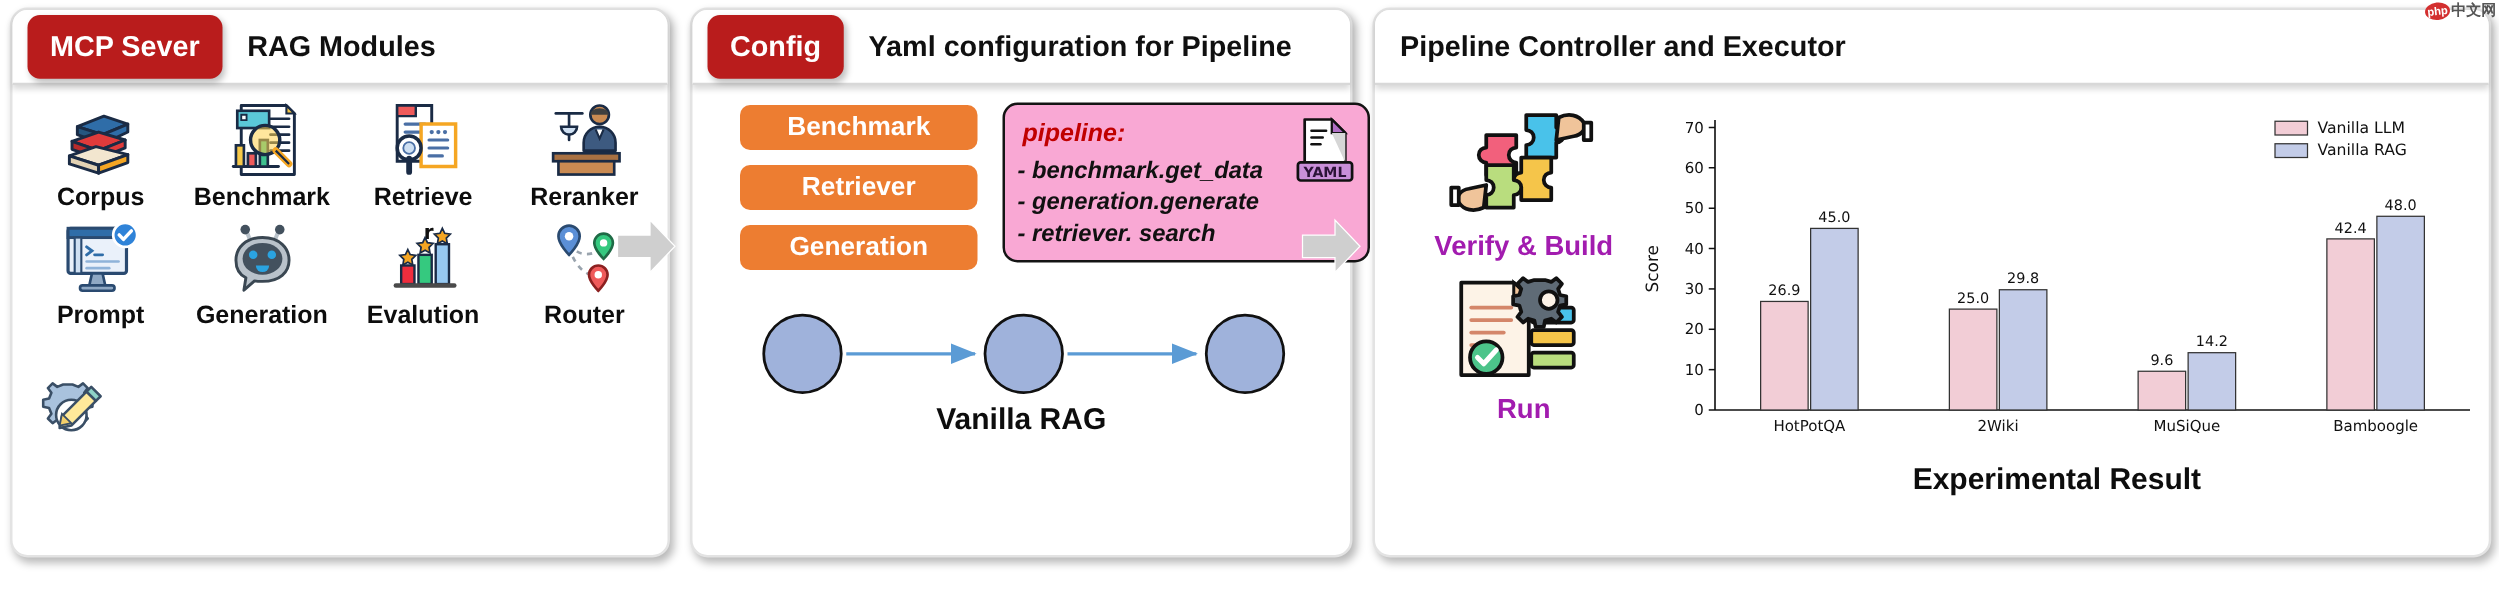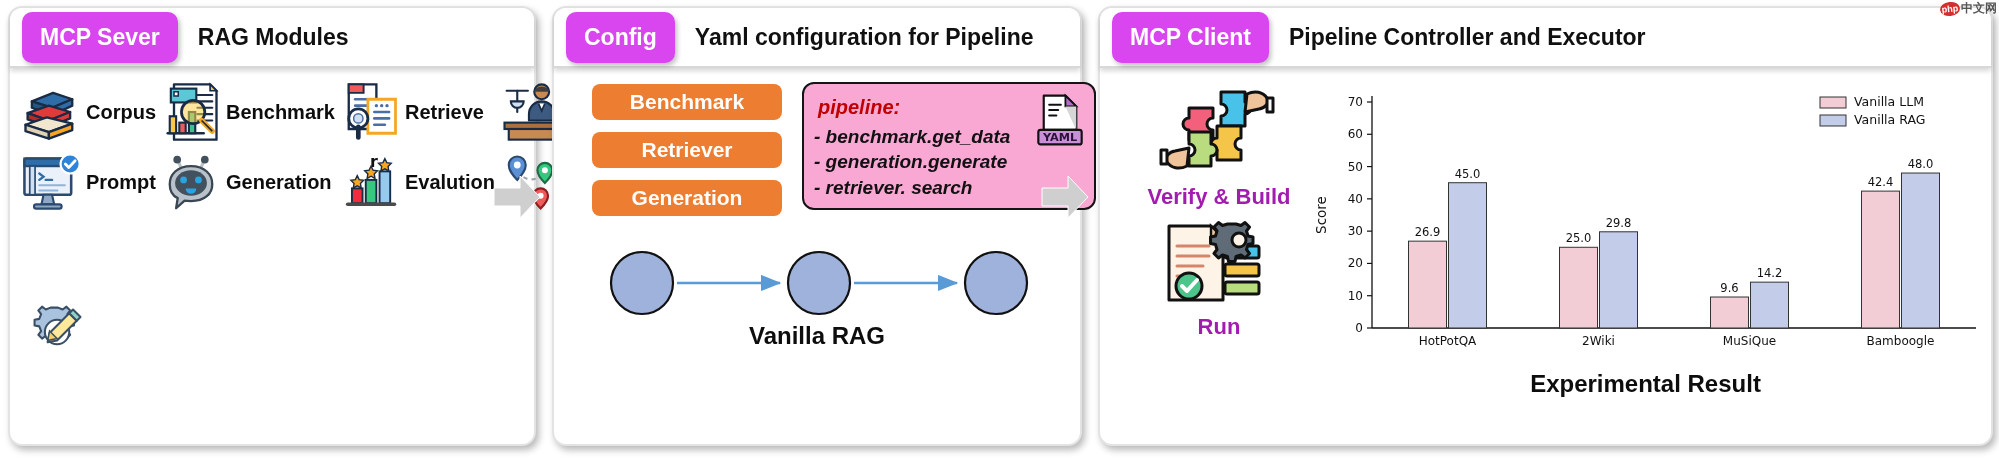--- a/index.html
+++ b/index.html
@@ -27,21 +27,21 @@
   .panel-head {
     position: absolute; left: 0; top: 0; right: 0; height: 60px;
     background: #fff;
     border-bottom: 2px solid #d8d8d8;
     border-radius: 12px 12px 0 0;
     box-shadow: 0 3px 5px rgba(0,0,0,0.16);
     display: flex; align-items: center;
   }
   .tab-pill {
     margin-left: 12px;
-    background: #d946ef;
+    background: #b91c1c;
     color: #fff;
     border-radius: 10px;
     font-size: 23px; font-weight: bold;
     padding: 12px 18px;
     white-space: nowrap;
     box-shadow: 2px 3px 5px rgba(0,0,0,0.25);
   }
   .head-title {
     margin-left: 20px;
     font-size: 23px; font-weight: bold; color: #101010;
@@ -50,21 +50,21 @@
 
   .panel-body { position: absolute; left: 0; top: 62px; right: 0; bottom: 0; }
 
   
   .modgrid {
     position: absolute; left: 6px; top: 8px; width: 516px;
     display: grid;
     grid-template-columns: repeat(4, 1fr);
     row-gap: 2px;
   }
-  .modcell { display: flex; flex-direction: row; align-items: center; }
+  .modcell { display: flex; flex-direction: column; align-items: center; }
   .modicon { width: 70px; height: 68px; display: block; }
   .modlabel {
     font-size: 20px; font-weight: bold; color: #0d0d0d;
     margin-top: 1px; white-space: nowrap;
   }
 
   .custom-row {
     position: absolute; left: 18px; top: 232px;
     display: flex; align-items: center; width: 496px;
   }
@@ -365,21 +365,20 @@
       <div class="vanilla-cap">Vanilla RAG</div>
     </div>
   </div>
 
   <svg class="gap-arrow" id="arrow-2" viewBox="0 0 50 50">
     <path d="M2 16 H28 V4 L48 25 L28 46 V34 H2 Z" fill="#cfcfcf" stroke="#ffffff" stroke-width="1"></path>
   </svg>
 
   <div class="panel" id="panel-3">
     <div class="panel-head">
-      <div class="tab-pill">MCP Client</div>
       <div class="head-title">Pipeline Controller and Executor</div>
     </div>
     <div class="panel-body">
 
       <div class="p3left">
         <div class="p3block">
           <svg width="120" height="112" viewBox="0 0 120 112">
             <g stroke="#111" stroke-width="3" stroke-linejoin="round">
               <path d="M30 34 h24 v10 a6 6 0 0 0 0 12 v10 h-24 v-10 a6 6 0 0 1 0 -12 z" fill="#f2607c"></path>
               <path d="M62 18 h24 v10 a6 6 0 0 1 0 12 v12 h-24 v-10 a6 6 0 0 0 0 -12 z" fill="#49c2ea"></path>

